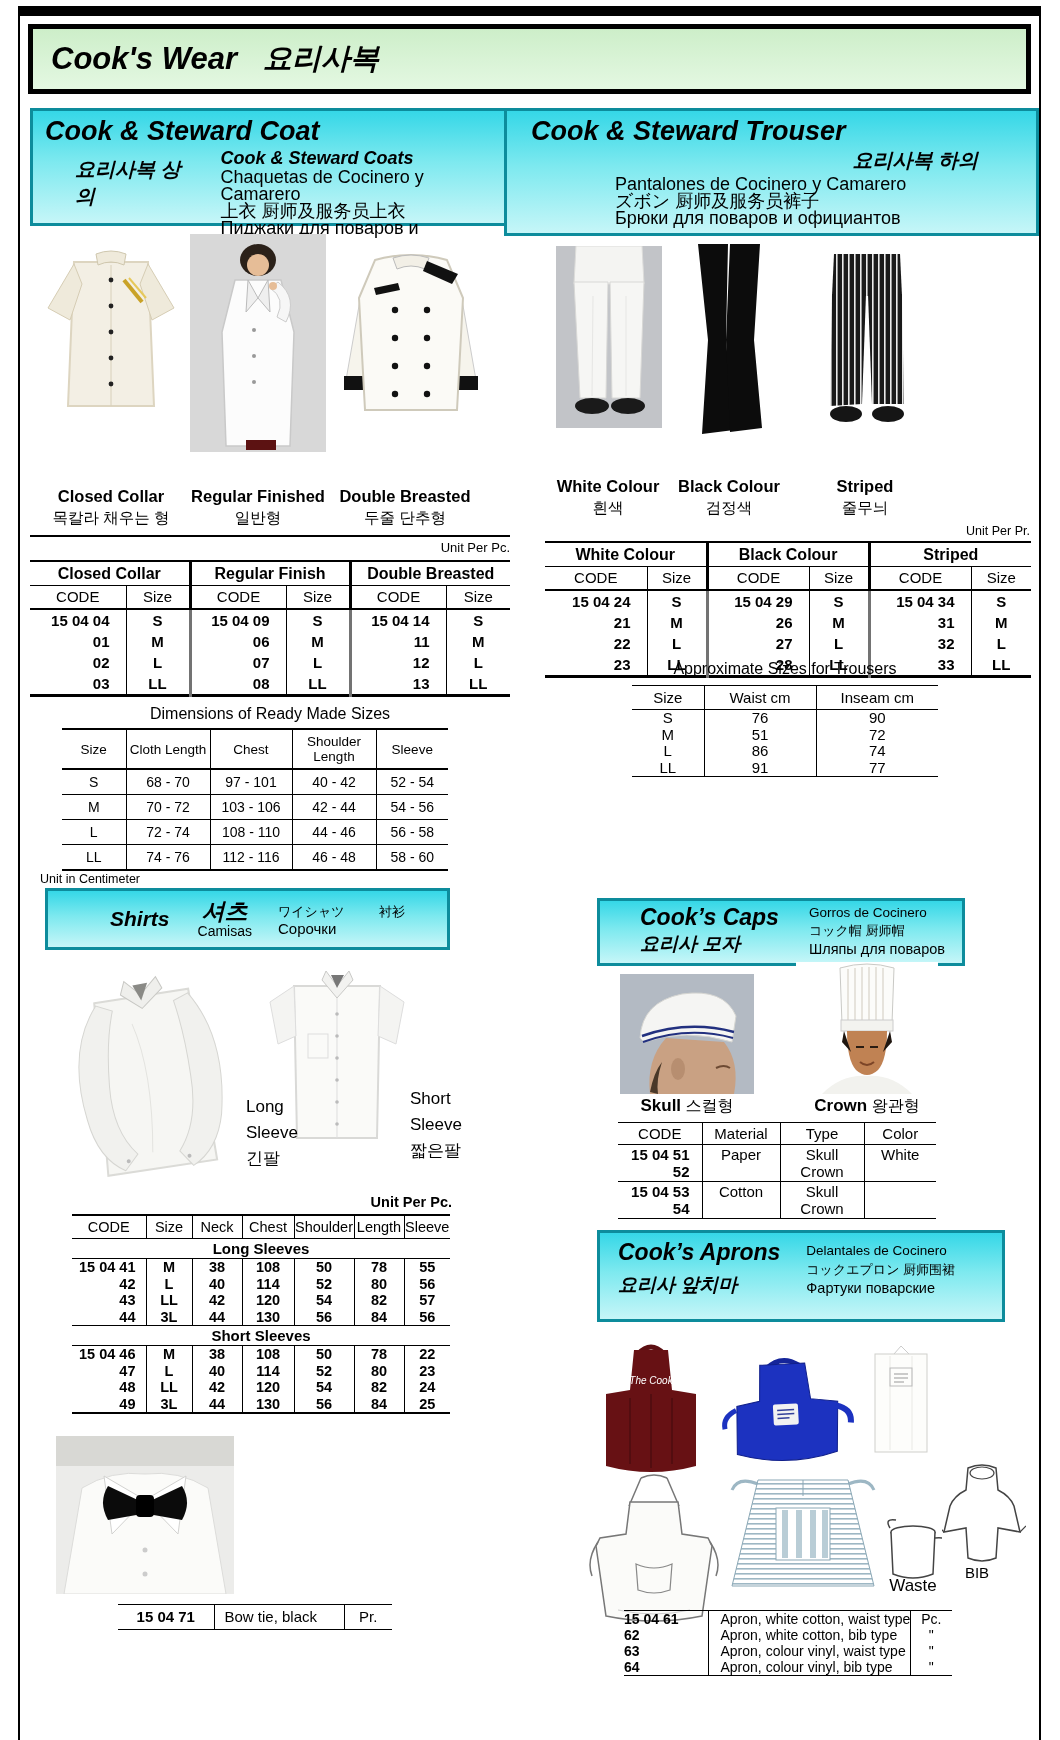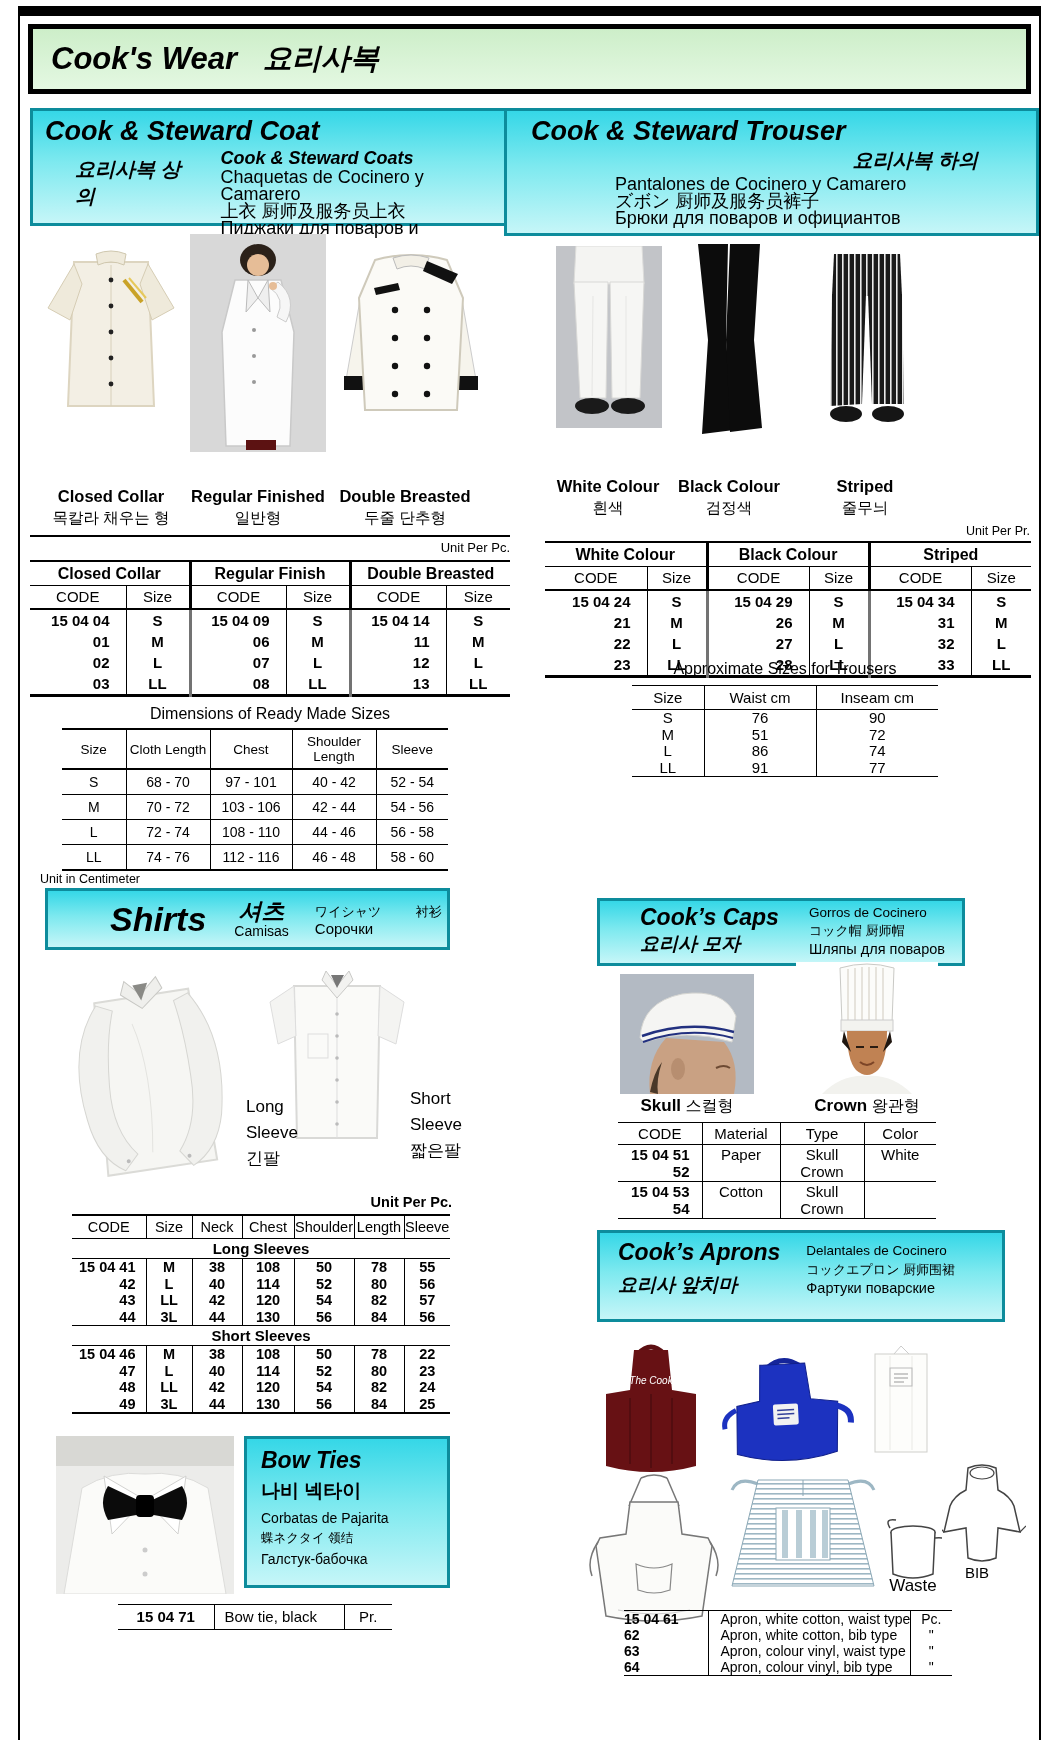--- a/index.html
+++ b/index.html
@@ -272,21 +272,21 @@
           <td>74 - 76</td>
           <td>112 - 116</td>
           <td>46 - 48</td>
           <td>58 - 60</td>
         </tr>
       </tbody>
   </table>
   <div class="abs" style="left:40px;top:872px;font-size:12.5px">Unit in Centimeter</div>
 
   <div class="abs cyan" style="left:45px;top:888px;width:405px;height:62px;display:flex;align-items:center">
-    <span class="it" style="font-size:34px;margin-left:62px">Shirts</span>
+    <span class="it" style="font-size:21px;margin-left:62px">Shirts</span>
     <span style="margin-left:28px;text-align:center">
       <span class="it" style="font-size:23px;display:block;line-height:24px">셔츠</span>
       <span style="font-size:14px;display:block;line-height:16px">Camisas</span>
     </span>
     <span style="margin-left:26px">
       <span style="display:block;line-height:17px">
         <span style="font-size:13px">ワイシャツ</span>
         <span style="font-size:13px;margin-left:30px">衬衫</span>
       </span>
       <span style="font-size:15px;display:block;line-height:17px">Сорочки</span>
@@ -456,27 +456,20 @@
       <path d="M8 158 L26 52 Q55 34 89 38 Q123 34 152 52 L170 158 Z" fill="#fbfbf9" stroke="#dcdcda"></path>
       <path d="M48 40 L89 64 L56 98 Z" fill="#fff" stroke="#d2d2d0"></path>
       <path d="M130 40 L89 64 L122 98 Z" fill="#fff" stroke="#d2d2d0"></path>
       <path d="M86 66 L52 50 Q42 66 52 84 L86 78 Z" fill="#0b0b0b"></path>
       <path d="M92 66 L126 50 Q136 66 126 84 L92 78 Z" fill="#0b0b0b"></path>
       <rect x="80" y="59" width="18" height="22" rx="4" fill="#000"></rect>
       <circle cx="89" cy="114" r="2.5" fill="#ccc"></circle>
         <circle cx="89" cy="138" r="2.5" fill="#ccc"></circle>
     </svg>
   </div>
-  <div class="abs cyan" style="left:244px;top:1436px;width:206px;height:152px;padding:8px 0 0 14px">
-    <div class="it" style="font-size:23px">Bow Ties</div>
-    <div style="font-size:19px;font-weight:bold;margin-top:4px">나비 넥타이</div>
-    <div style="font-size:14px;margin-top:6px">Corbatas de Pajarita</div>
-    <div style="font-size:12.5px;margin-top:4px">蝶ネクタイ    领结</div>
-    <div style="font-size:14px;margin-top:4px">Галстук-бабочка</div>
-  </div>
   <table class="bows" style="left:118px;top:1604px;width:274px">
     <colgroup>
         <col style="width:96px">
         <col style="width:130px">
         <col style="width:48px">
       </colgroup>
     <tbody>
       <tr>
         <td>15 04 71</td>
         <td>Bow tie, black</td>

